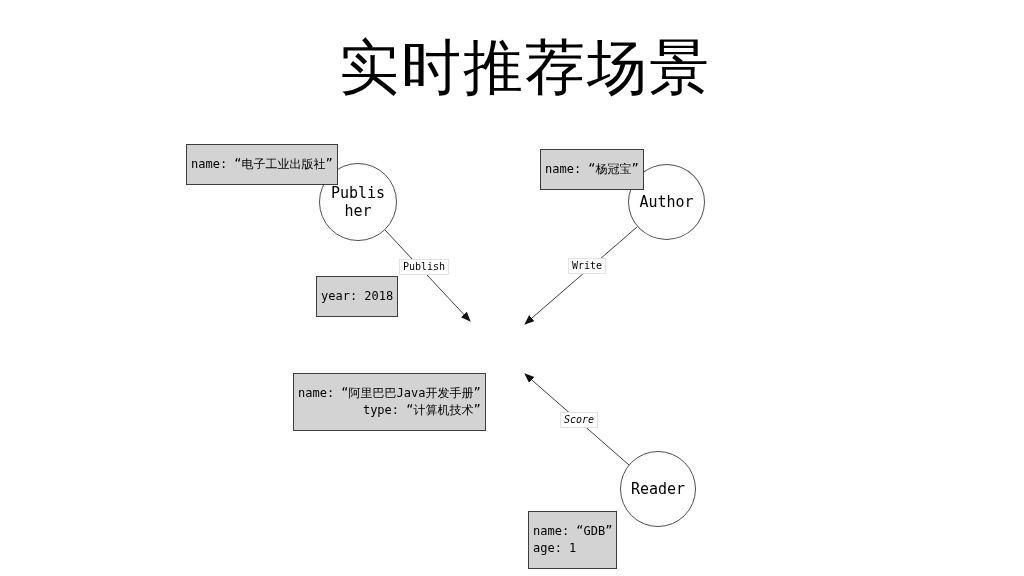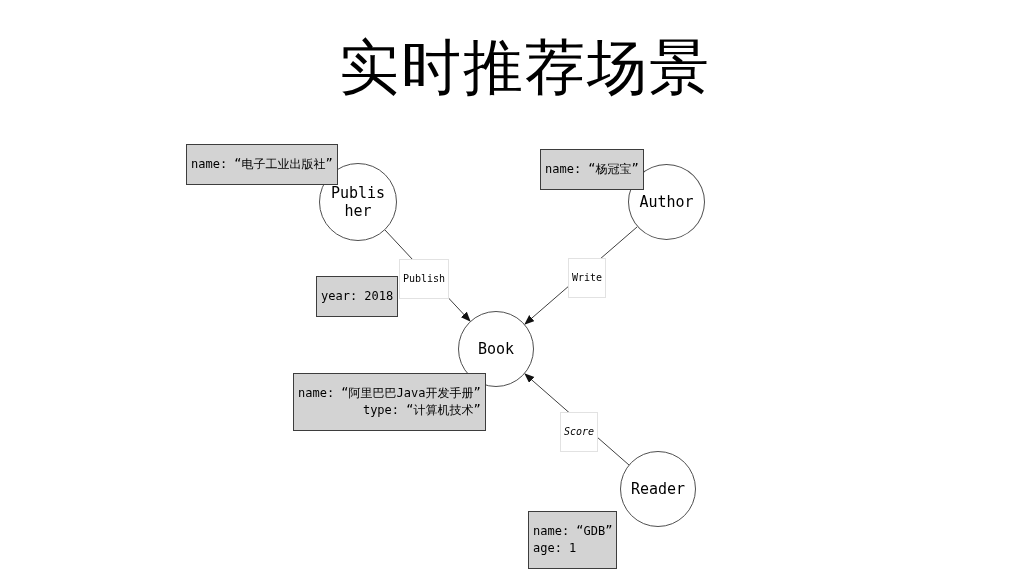--- a/index.html
+++ b/index.html
@@ -66,21 +66,21 @@
   .pbox-author    { left: 540px; top: 149px; }
   .pbox-publish   { left: 316px; top: 276px; }
   .pbox-book      { left: 293px; top: 373px; text-align: right; }
   .pbox-score     { left: 606px; top: 384px; }
   .pbox-reader    { left: 528px; top: 511px; }
   .elabel {
     position: absolute;
     box-sizing: border-box;
     background: #ffffff;
     border: 1px solid #e2e2e2;
-    padding: 13px 3px;
+    padding: 1px 3px;
     font-size: 10px;
     line-height: 12px;
     color: #000000;
     white-space: nowrap;
     z-index: 3;
   }
   .elabel-publish { left: 399px; top: 259px; }
   .elabel-write   { left: 568px; top: 258px; }
   .elabel-score   { left: 560px; top: 412px; font-style: italic; }
 </style>
@@ -102,23 +102,20 @@
     <line x1="629" y1="465" x2="525" y2="374" stroke="#3f3f3f" stroke-width="1" marker-end="url(#arrow)"></line>
   </svg>
 
   <div class="node node-publisher">
     <span>Publis
 her</span>
   </div>
   <div class="node node-author">
     <span>Author</span>
   </div>
-  <div class="node node-book">
-    <span>Book</span>
-  </div>
   <div class="node node-reader">
     <span>Reader</span>
   </div>
 
   <div class="pbox pbox-publisher">
     <div>name: “电子工业出版社”</div>
   </div>
 
   <div class="pbox pbox-author">
     <div>name: “杨冠宝”</div>

